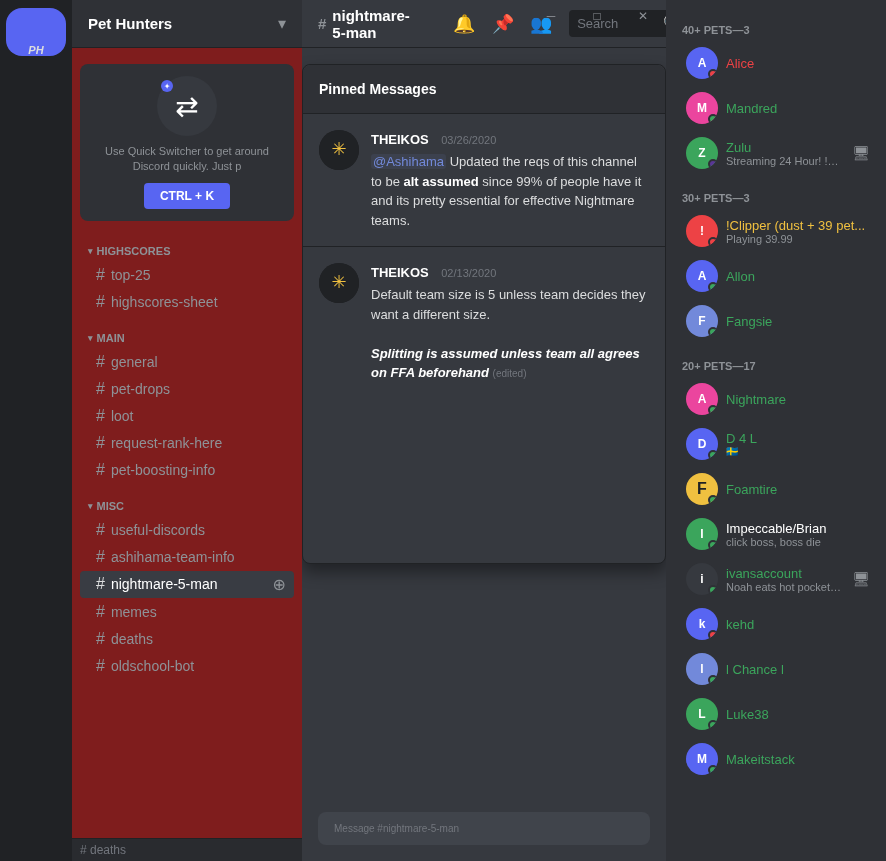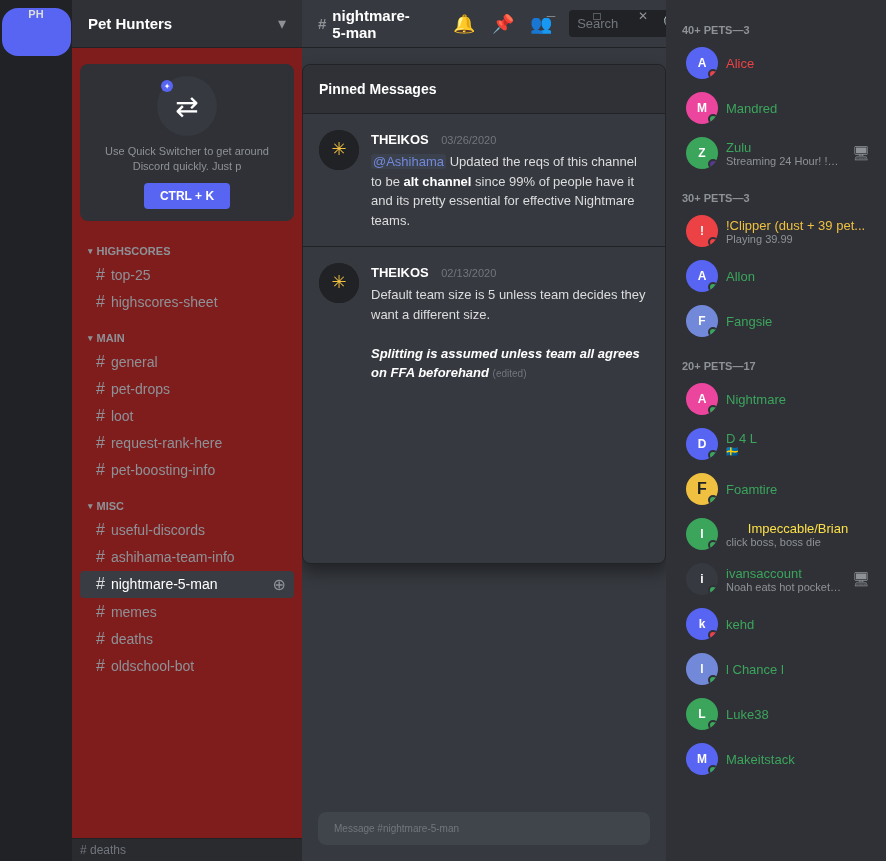--- a/index.html
+++ b/index.html
@@ -19,32 +19,33 @@
       width: 72px;
       background: #202225;
       display: flex;
       flex-direction: column;
       align-items: center;
       padding-top: 8px;
       gap: 8px;
       flex-shrink: 0;
     }
     .server-icon {
-      width: 69px;
+      width: 60px;
       height: 48px;
       border-radius: 50%;
       background: #36393f;
       display: flex;
-      align-items: flex-start;
+      align-items: flex-end;
       justify-content: center;
       cursor: pointer;
       font-size: 12px;
       font-weight: bold;
       color: #dcddde;
       overflow: hidden;
+      font-style: italic;
     }
     .server-icon.active {
       border-radius: 16px;
       background: #5865f2;
     }
 
     
     .channel-sidebar {
       width: 230px;
       background: #7f1d1d;
@@ -475,21 +476,21 @@
     
     .name-alice { color: #ed4245; }
     .name-mandred { color: #3ba55c; }
     .name-zulu { color: #3ba55c; }
     .name-clipper { color: #f0c040; }
     .name-allon { color: #3ba55c; }
     .name-fangsie { color: #3ba55c; }
     .name-antiyano { color: #3ba55c; }
     .name-d4l { color: #3ba55c; }
     .name-foamtire { color: #3ba55c; }
-    .name-impeccable { color: #fde047; text-align: center; }
+    .name-impeccable { color: #ffffff; }
     .name-ivans { color: #3ba55c; }
     .name-kehd { color: #3ba55c; }
     .name-chance { color: #3ba55c; }
     .name-luke { color: #3ba55c; }
     .name-makeit { color: #3ba55c; }
 
     .window-controls {
       position: absolute;
       top: 0;
       right: 0;
@@ -657,21 +658,21 @@
           </svg>
         </div>
         <div class="pin-content">
           <div>
             <span class="pin-author">THEIKOS</span>
             <span class="pin-date">03/26/2020</span>
           </div>
           <div class="pin-text">
             <span class="mention">@Ashihama</span>
             <span> Updated the reqs of this channel to be </span>
-            <span class="bold">alt channel</span>
+            <span class="bold">alt assumed</span>
             <span> since 99% of people have it and its pretty essential for effective Nightmare teams.</span>
           </div>
         </div>
       </div>
 
       <div class="pinned-message">
         <div class="pin-avatar">
           <svg width="40" height="40" viewBox="0 0 40 40">
             <circle cx="20" cy="20" r="20" fill="#202225"></circle>
             <text x="50%" y="50%" text-anchor="middle" dy=".3em" font-size="18" fill="#f0c040">✳</text>

